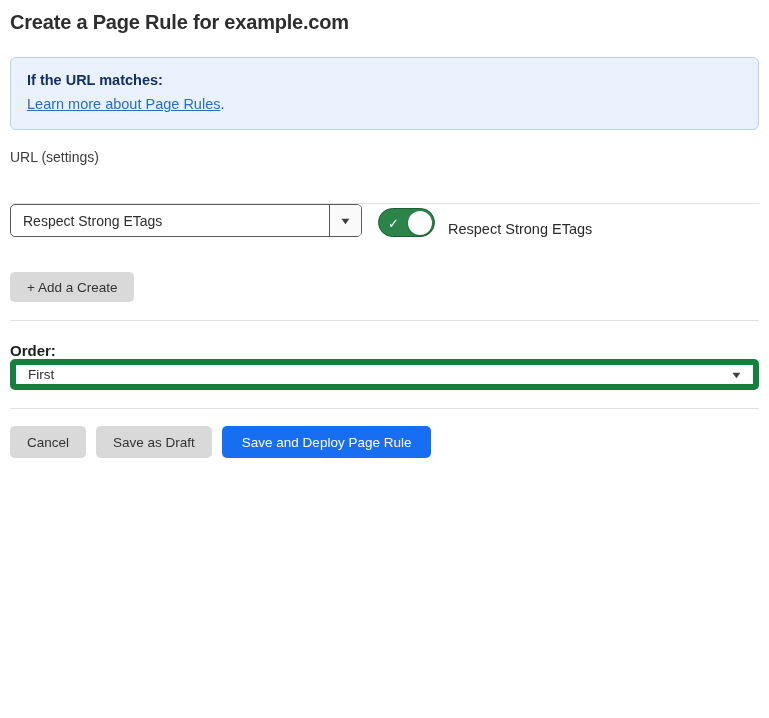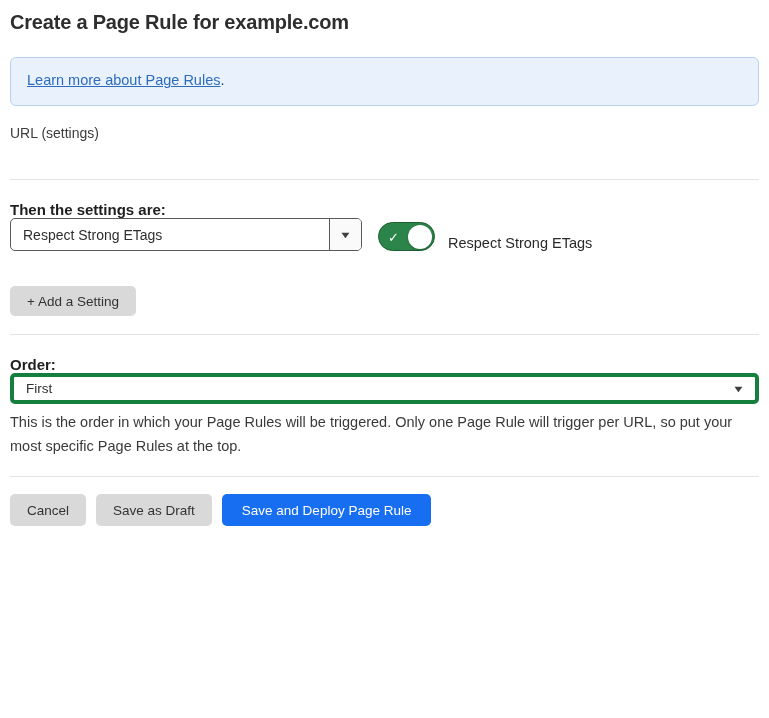--- a/index.html
+++ b/index.html
@@ -149,21 +149,21 @@
     height: 31px;
     padding: 0 17px;
     font-size: 13.5px;
     color: #333333;
   }
   .add-setting { margin-top: 35px; height: 30px; }
 
   .order-select {
     width: 100%;
     height: 31px;
-    border: 4px solid #15803d;
+    border: 6px solid #15803d;
     padding-right: 12px;
   }
   .order-select .select-value { font-size: 13.5px; }
 
   .help-text {
     margin: 6px 0 0;
     font-size: 14.5px;
     line-height: 24px;
     color: #3a3a3a;
   }
@@ -181,57 +181,56 @@
   }
 </style>
 </head>
 <body>
 
 <div class="page">
 
   <h1 class="page-title">Create a Page Rule for example.com</h1>
 
   <div class="info-box">
+    <div class="info-heading">If the URL matches:</div>
     <div class="info-link-line"><a href="#" class="info-link">Learn more about Page Rules</a><span class="info-period">.</span></div>
   </div>
 
   <label class="field-label">URL (settings)</label>
 
   <hr class="divider">
 
-  <h2 class="section-heading">Then the settings are:</h2>
 
 
   <div class="setting-row">
     <div class="select setting-select">
       <span class="select-value">Respect Strong ETags</span>
       <span class="select-arrow-box">
           <span class="arrow">▼</span>
         </span>
     </div>
     <div class="toggle">
       <span class="toggle-check">✓</span>
       <span class="toggle-knob"></span>
     </div>
     <span class="toggle-label">Respect Strong ETags</span>
   </div>
 
-  <button class="gray-btn add-setting">+ Add a Setting</button>
+  <button class="gray-btn add-setting">+ Add a Create</button>
 
   <hr class="divider mid">
 
   <h2 class="section-heading">Order:</h2>
 
 
   <div class="select order-select">
     <span class="select-value">First</span>
     <span class="arrow">▼</span>
   </div>
 
-  <p class="help-text">This is the order in which your Page Rules will be triggered. Only one Page Rule will trigger per URL, so put your most specific Page Rules at the top.</p>
 
   <hr class="divider mid">
 
   <div class="actions">
     <button class="gray-btn">Cancel</button>
     <button class="gray-btn">Save as Draft</button>
     <button class="primary-btn">Save and Deploy Page Rule</button>
   </div>
 
 </div>

